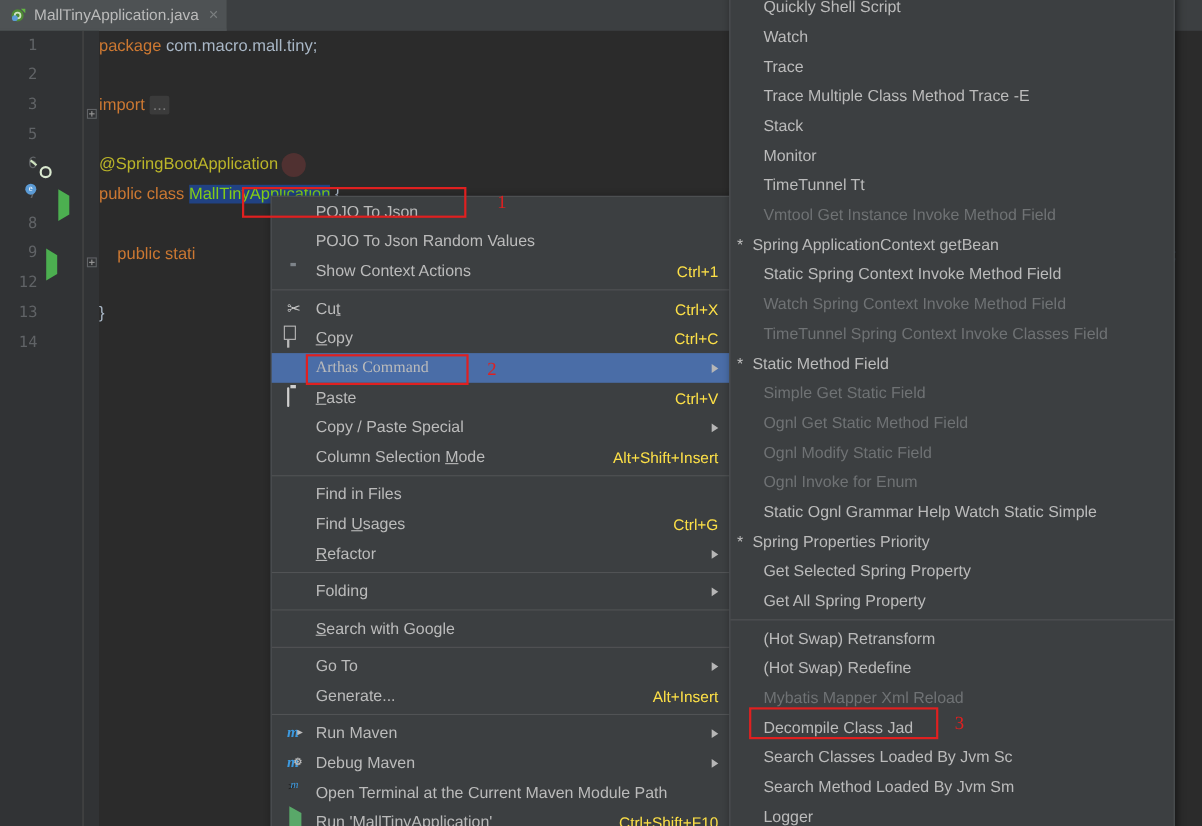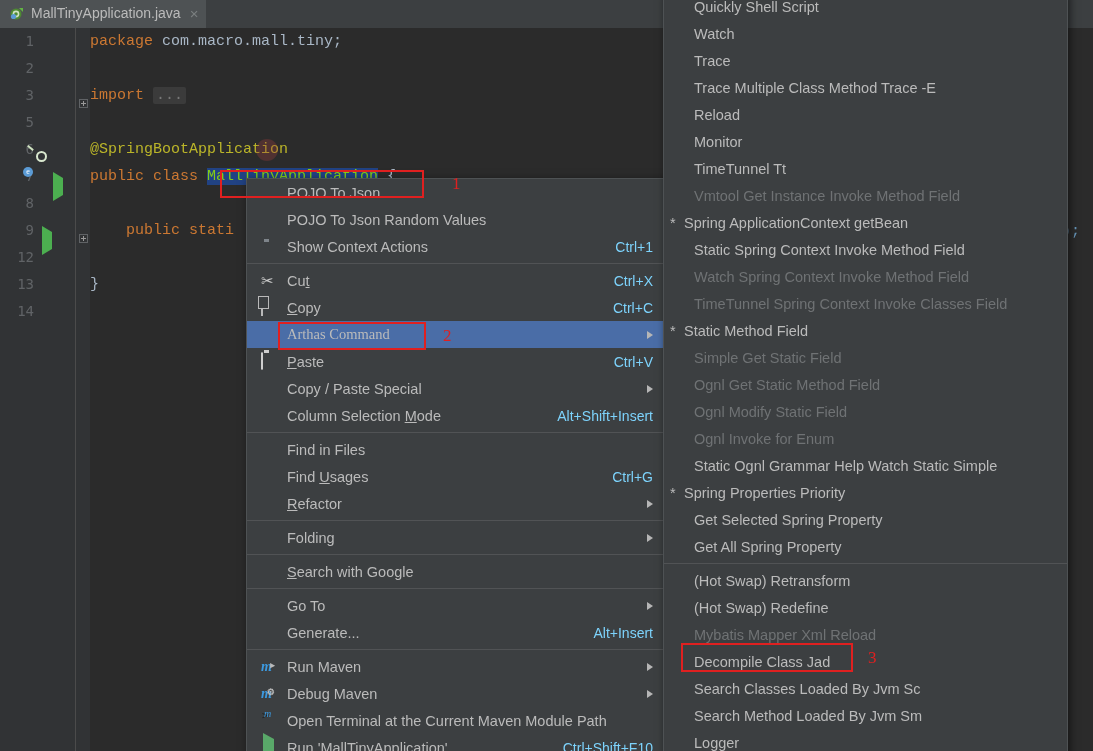--- a/index.html
+++ b/index.html
@@ -43,21 +43,21 @@
     height: 27px; line-height: 27px; text-align: right;
     padding-right: 6px; color: #606366;
     font-family: "DejaVu Sans Mono", monospace; font-size: 14px;
   }
 
   .code-layer {
     position: absolute; left: 90px; top: 28px; right: 0; bottom: 0;
   }
   .code-line {
     height: 27px; line-height: 27px;
-    font-family: Liberation Mono, monospace; font-size: 15px;
+    font-family: Liberation Sans, sans-serif; font-size: 15px;
     white-space: pre; color: #a9b7c6;
   }
   .kw { color: #cc7832; }
   .plain { color: #a9b7c6; }
   .ann { color: #bbb529; margin-top: 25px; }
   .punc { color: #a9b7c6; }
   .sel { background: #214283; color: #84cc16; }
   .fold-placeholder {
     background: #3b3b3b; color: #787878; padding: 0 3px; border-radius: 2px;
   }
@@ -116,21 +116,21 @@
     box-shadow: 2px 2px 8px rgba(0,0,0,0.55);
   }
   .mi {
     position: relative; height: 27px; display: flex; align-items: center;
     padding-left: 40px; padding-right: 12px;
     color: #bbbbbb; font-size: 14.5px; white-space: nowrap;
   }
   .mi.sel-row { background: #4a6da7; font-family: Liberation Serif, serif; }
   .mi .mi-label { flex: 0 0 auto; }
   .mi .mi-shortcut {
-    margin-left: auto; color: #7dd3fc; font-size: 14px; padding-left: 26px;
+    margin-left: auto; color: #fde047; font-size: 14px; padding-left: 26px;
   }
   .mi .mi-arrow {
     margin-left: auto; width: 0; height: 0;
     border-left: 6px solid #b6b6b6;
     border-top: 4px solid transparent; border-bottom: 4px solid transparent;
   }
   .mi-icon {
     position: absolute; left: 14px; top: 50%; transform: translateY(-50%);
     width: 18px; height: 18px;
   }
@@ -400,21 +400,21 @@
       <div class="si">
         <span>Watch</span>
       </div>
       <div class="si">
         <span>Trace</span>
       </div>
       <div class="si">
         <span>Trace Multiple Class Method Trace -E</span>
       </div>
       <div class="si">
-        <span>Reload</span>
+        <span>Stack</span>
       </div>
       <div class="si">
         <span>Monitor</span>
       </div>
       <div class="si">
         <span>TimeTunnel Tt</span>
       </div>
       <div class="si disabled">
         <span>Vmtool Get Instance Invoke Method Field</span>
       </div>

